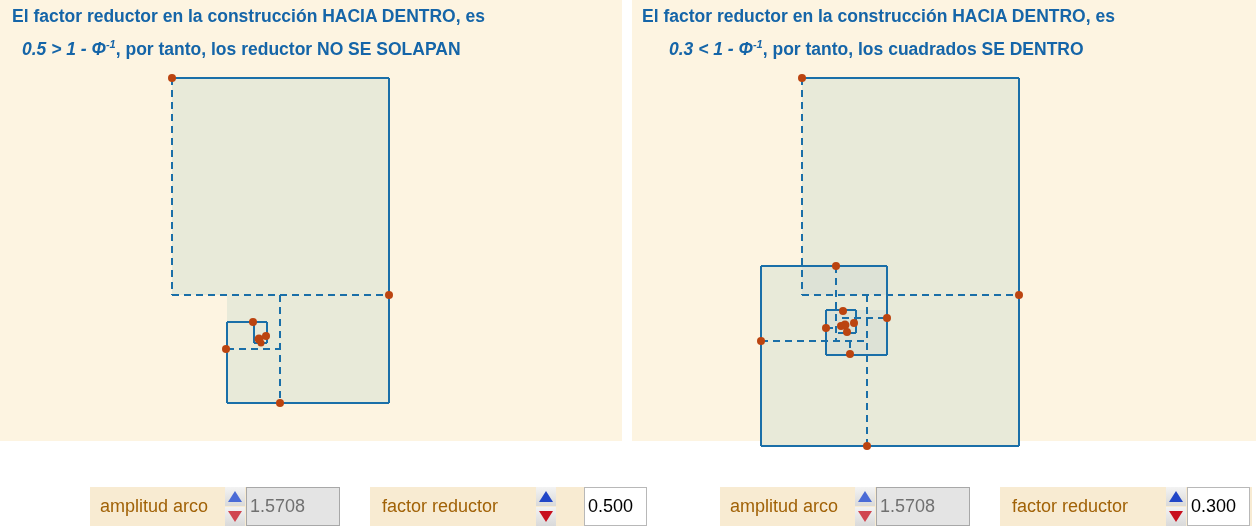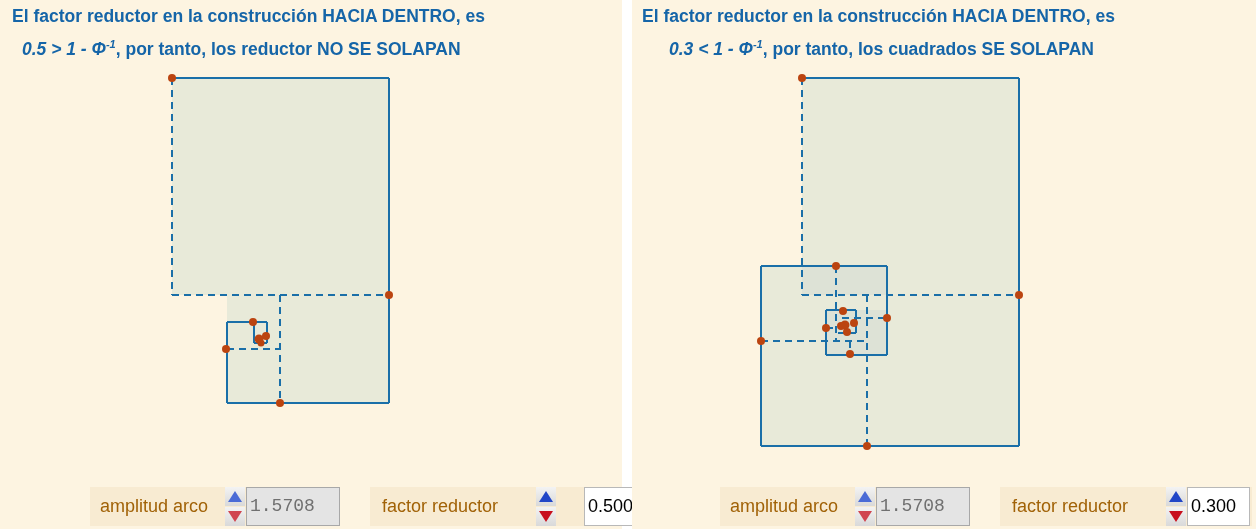--- a/index.html
+++ b/index.html
@@ -1,37 +1,37 @@
 <!DOCTYPE html>
 <html><head>
 <meta charset="utf-8">
 <style>
   html, body { margin:0; padding:0; }
   body { width:1256px; height:529px; background:#ffffff; position:relative; overflow:hidden;
          font-family:"Liberation Sans", sans-serif; }
-  .panel { position:absolute; top:0; height:529px; background:#fdf4e1; }
+  .panel { position:absolute; top:0; height:441px; background:#fdf4e1; }
   .panel.left { left:0; width:622px; }
   .panel.right { left:632px; width:624px; }
   .title { position:absolute; left:0; right:0; color:#1565a8; font-weight:bold; font-size:17.5px; line-height:28px; }
   .title .l1 { position:absolute; top:2px; white-space:nowrap; }
   .title .l2 { position:absolute; top:30px; white-space:nowrap; }
   .title i { }
   .title sup { font-size:11px; font-style:italic; }
   svg.diagram { position:absolute; left:0; top:0; }
   .ctrl { position:absolute; top:487px; height:39px; background:#f8ebd2; }
   .ctrl .lbl { position:absolute; top:9px; font-size:18px; color:#a16207; white-space:nowrap; }
   .spin { position:absolute; top:0; width:20px; height:39px; }
   .spin .up, .spin .down { position:absolute; left:0; width:20px; height:19px; background:linear-gradient(#f3f3f3,#d9d9d9); }
   .spin .up { top:0; } .spin .down { top:20px; }
   .tri-up { position:absolute; left:3px; top:4px; width:0; height:0; border-left:7px solid transparent; border-right:7px solid transparent; border-bottom:11px solid #4a6bd6; }
   .tri-down { position:absolute; left:3px; top:4px; width:0; height:0; border-left:7px solid transparent; border-right:7px solid transparent; border-top:11px solid #d0454f; }
   .spin.active .tri-up { border-bottom-color:#2146c7; }
   .spin.active .tri-down { border-top-color:#c8101e; }
   .field { position:absolute; top:0; height:37px; border:1px solid #999; font-size:18px; line-height:37px; padding-left:3px; box-sizing:content-box; }
-  .field.disabled { background:#e4e4e4; color:#707070; border-color:#a8a8a8;font-family:Liberation Mono, monospace; }
+  .field.disabled { background:#e4e4e4; color:#707070; border-color:#a8a8a8; }
   .field.enabled { background:#ffffff; color:#000; border-color:#b8b8b8; }
 </style>
 </head>
 <body>
 
 <div class="panel left">
   <div class="title">
     <span class="l1" style="left:12px;">El factor reductor en la construcción HACIA DENTRO, es</span>
     <span class="l2" style="left:22px;"><i>0.5 &gt; 1 - Φ</i><sup>-1</sup><span>, por tanto, los reductor NO SE SOLAPAN</span></span>
   </div>
@@ -93,21 +93,21 @@
           <div class="tri-down"></div>
         </div>
     </div>
     <div class="field enabled" style="left:187px; width:58px;margin-left:27px;">0.500</div>
   </div>
 </div>
 
 <div class="panel right">
   <div class="title">
     <span class="l1" style="left:10px;">El factor reductor en la construcción HACIA DENTRO, es</span>
-    <span class="l2" style="left:37px;"><i>0.3 &lt;  1 - Φ</i><sup>-1</sup><span>, por tanto, los cuadrados SE SOLAPAN</span></span>
+    <span class="l2" style="left:37px;"><i>0.3 &lt;  1 - Φ</i><sup>-1</sup><span>, por tanto, los cuadrados SE DENTRO</span></span>
   </div>
 
   <svg class="diagram" width="624" height="480">
 
     <g stroke="none">
       <rect x="170" y="78" width="217" height="217" fill="#e8ead9"></rect>
       <rect x="129" y="266" width="258" height="180" fill="#e8ead9"></rect>
       <rect x="170" y="266" width="85" height="29" fill="#dde2d6"></rect>
       <rect x="194" y="310" width="61" height="45" fill="#dde2d6"></rect>
     </g>

